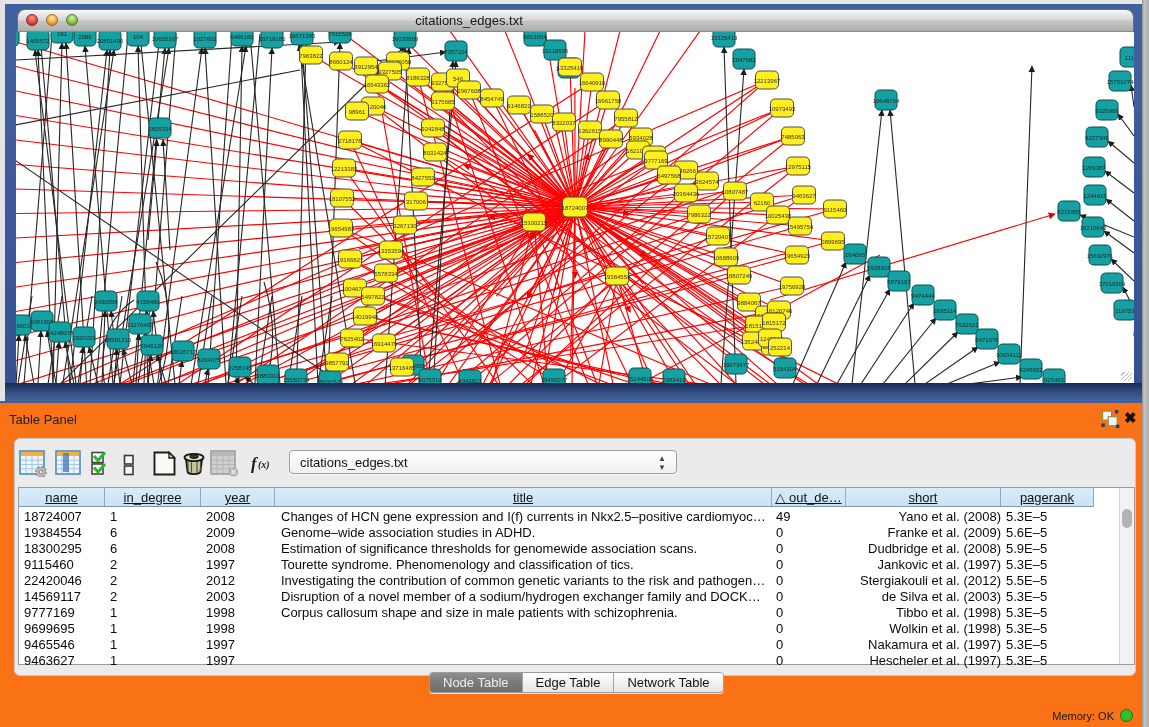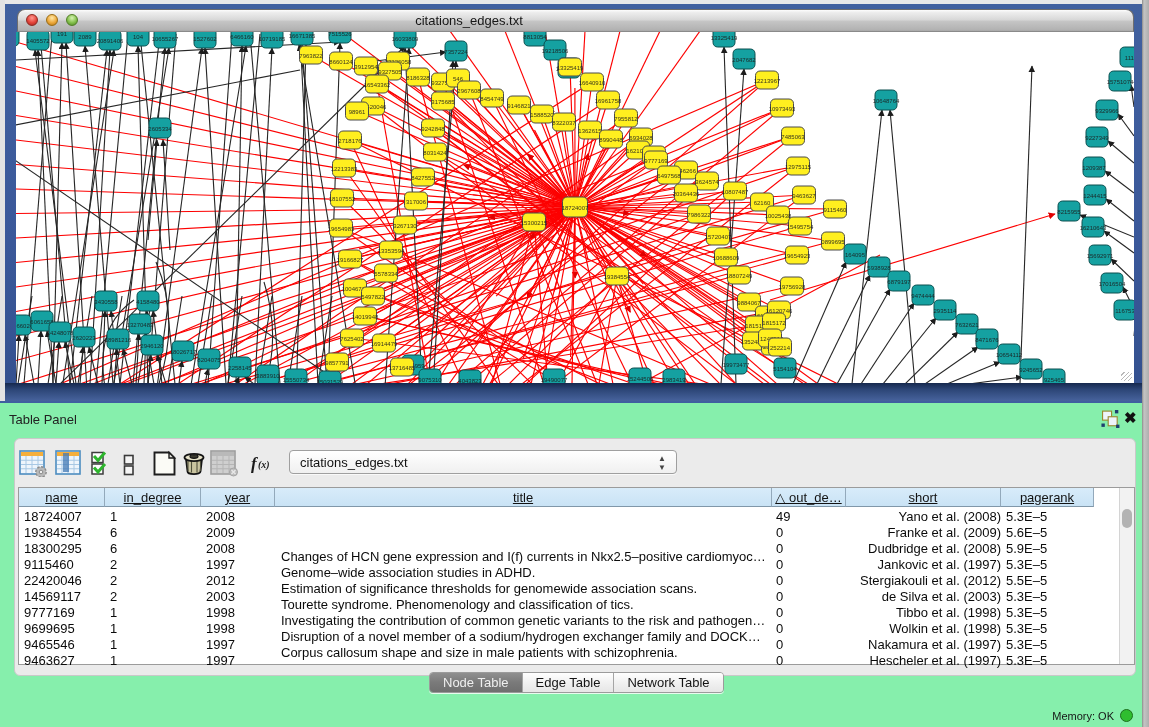--- a/index.html
+++ b/index.html
@@ -22,21 +22,21 @@
 #canvas{position:absolute;left:16px;top:32px;width:1118px;height:351px;
   background:#ffffff;overflow:hidden;}
 #grip{position:absolute;right:2px;bottom:2px;width:11px;height:9px;
   background:repeating-linear-gradient(135deg,transparent 0 2px,#b9b9b9 2px 3px);}
 
 #rstrip{position:absolute;left:1142px;top:0;width:7px;height:727px;
   background:linear-gradient(90deg,#8a8a8a 0,#c4c4c4 2px,#aeaeae 100%);}
 #tstrip{position:absolute;left:0;top:0;width:1149px;height:4px;background:#e8e8e8;}
 #lstrip{position:absolute;left:0;top:0;width:5px;height:401px;background:#e3e3e3;}
 
-#panel{position:absolute;left:0;top:401px;width:1142px;height:326px;background:#86efac;}
+#panel{position:absolute;left:0;top:401px;width:1142px;height:326px;background:#f97316;}
 #panel-blue{position:absolute;left:0;top:0;width:100%;height:2px;background:#3f5fa0;}
 #panel-title{position:absolute;left:9px;top:11px;font-size:13px;color:#222;}
 #float-ic{position:absolute;left:1101px;top:9px;width:20px;height:18px;}
 #close-ic{position:absolute;left:1124px;top:10px;width:14px;height:14px;font-size:15px;
   font-weight:bold;color:#111;line-height:14px;}
 #container{position:absolute;left:14px;top:37px;width:1122px;height:238px;
   background:#ebebeb;border:1px solid #c9c9c9;border-radius:6px;}
 
 #toolbar{position:absolute;left:0;top:0;width:1142px;height:100px;}
 #combo{position:absolute;left:289px;top:49px;width:388px;height:24px;background:linear-gradient(180deg,#ffffff,#f0f0f0);
@@ -48,21 +48,21 @@
   background:#ffffff;border:1px solid #9b9b9b;}
 .hd{position:absolute;top:0;height:19px;background:linear-gradient(180deg,#d8ecfa,#c9e3f5);
   border-right:1px solid #93a9bb;border-bottom:1px solid #8097a9;
   font-size:13px;color:#131313;text-align:center;line-height:19px;text-decoration:underline;}
 #rowsbox{position:absolute;left:0;top:21px;width:1100px;}
 .tr{position:relative;height:16px;font-size:13px;color:#0b0b0b;white-space:nowrap;}
 .c{position:absolute;top:0;height:16px;line-height:16px;overflow:hidden;}
 .c0{left:5px;width:92px;}
 .c1{left:91px;width:92px;}
 .c2{left:187px;width:80px;}
-.c3{left:262px;width:492px;margin-top:40px;}
+.c3{left:262px;width:492px;}
 .c4{left:757px;width:72px;}
 .c5{left:827px;width:155px;text-align:right;}
 .c6{left:987px;width:100px;}
 #vsb{position:absolute;right:0;top:0;width:15px;height:176px;background:#f2f2f2;border-left:1px solid #d4d4d4;}
 #vsb .thumb{position:absolute;left:2px;top:21px;width:10px;height:19px;border-radius:5px;
   background:#b3b3b3;}
 
 #tabs{position:absolute;left:429px;top:271px;height:21px;display:flex;
   border:1px solid #9b9b9b;border-radius:4px;overflow:hidden;
   box-shadow:0 1px 0 rgba(255,255,255,.8);}

